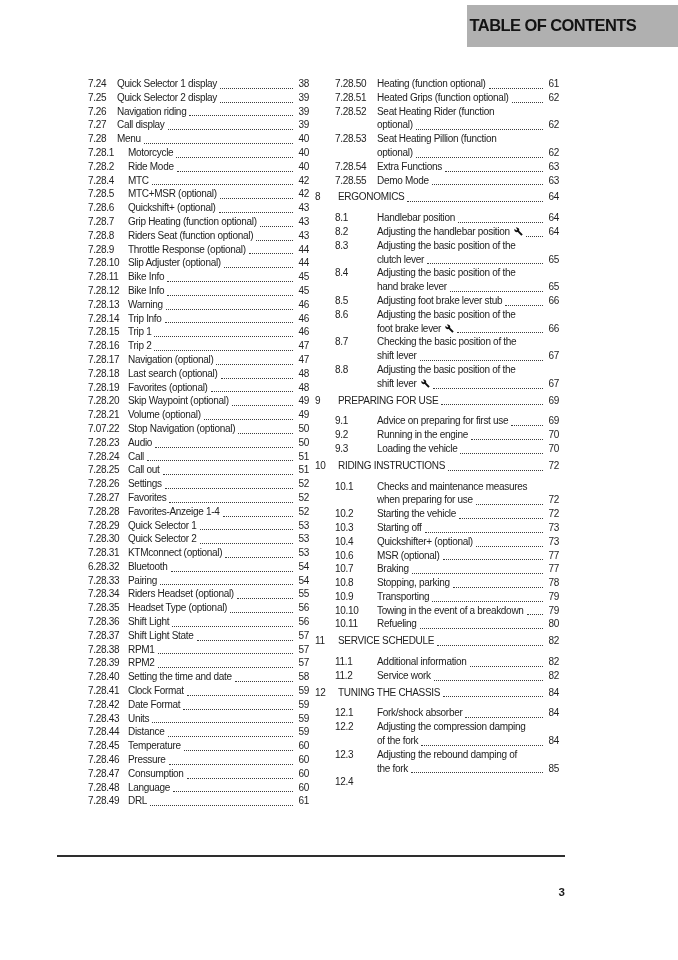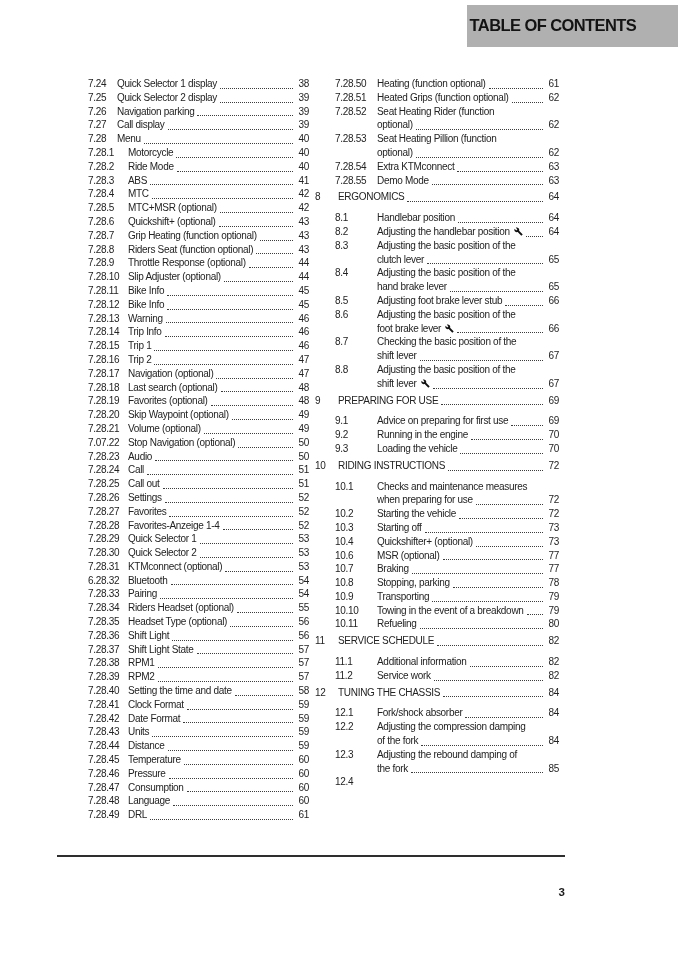--- a/index.html
+++ b/index.html
@@ -81,21 +81,21 @@
             <span class="t">Quick Selector 2 display</span>
             <span class="leader"></span>
             <span class="pg">39</span>
           </div>
         </span>
       </div>
       <div class="row entry lvl2">
         <span class="num">7.26</span>
         <span class="body">
           <div class="line">
-            <span class="t">Navigation parking</span>
+            <span class="t">Navigation riding</span>
             <span class="leader"></span>
             <span class="pg">39</span>
           </div>
         </span>
       </div>
       <div class="row entry lvl2">
         <span class="num">7.27</span>
         <span class="body">
           <div class="line">
             <span class="t">Call display</span>
@@ -128,30 +128,20 @@
         <span class="num">7.28.2</span>
         <span class="body">
           <div class="line">
             <span class="t">Ride Mode</span>
             <span class="leader"></span>
             <span class="pg">40</span>
           </div>
         </span>
       </div>
       <div class="row entry lvl3">
-        <span class="num">7.28.3</span>
-        <span class="body">
-          <div class="line">
-            <span class="t">ABS</span>
-            <span class="leader"></span>
-            <span class="pg">41</span>
-          </div>
-        </span>
-      </div>
-      <div class="row entry lvl3">
         <span class="num">7.28.4</span>
         <span class="body">
           <div class="line">
             <span class="t">MTC</span>
             <span class="leader"></span>
             <span class="pg">42</span>
           </div>
         </span>
       </div>
       <div class="row entry lvl3">
@@ -645,21 +635,21 @@
             <span class="t">optional)</span>
             <span class="leader"></span>
             <span class="pg">62</span>
           </div>
         </span>
       </div>
       <div class="row entry">
         <span class="num">7.28.54</span>
         <span class="body">
           <div class="line">
-            <span class="t">Extra KTMconnect</span>
+            <span class="t">Extra Functions</span>
             <span class="leader"></span>
             <span class="pg">63</span>
           </div>
         </span>
       </div>
       <div class="row entry">
         <span class="num">7.28.55</span>
         <span class="body">
           <div class="line">
             <span class="t">Demo Mode</span>

